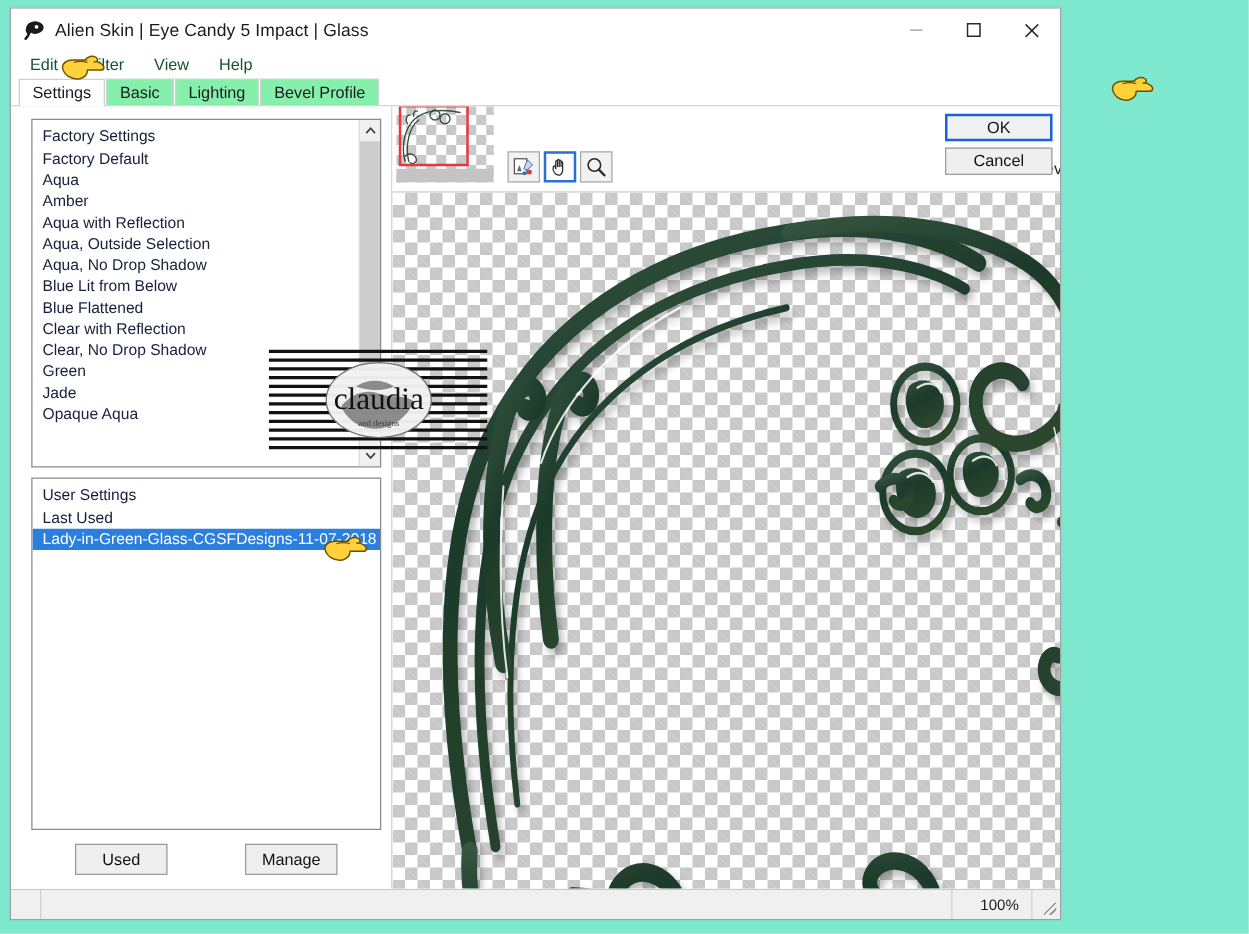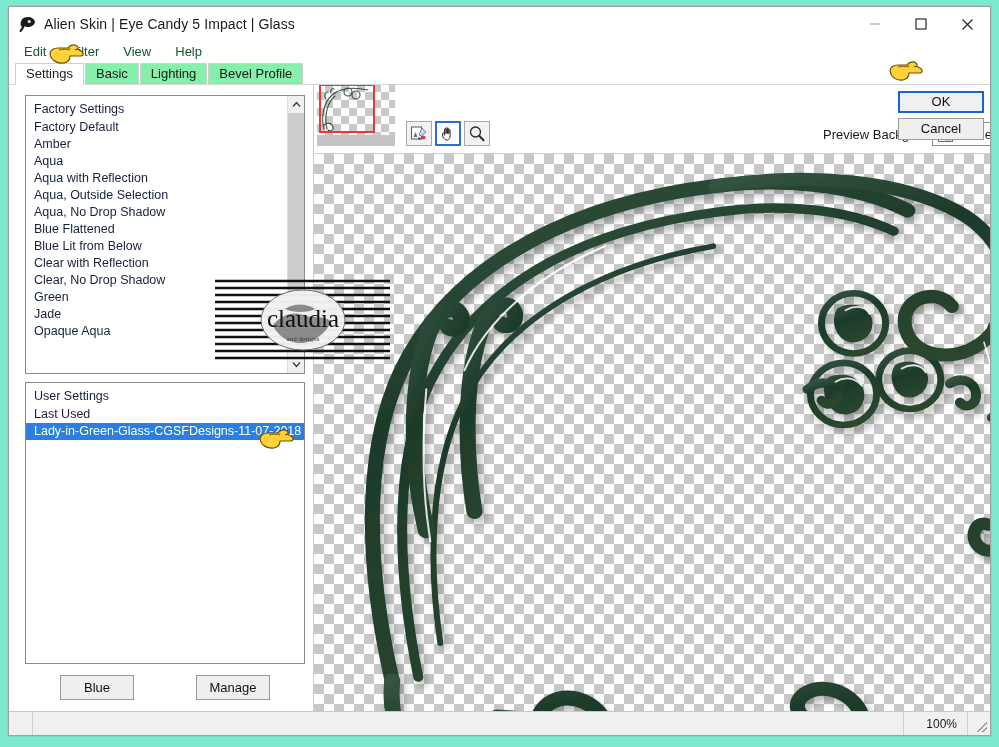--- a/index.html
+++ b/index.html
@@ -10,21 +10,21 @@
     font-family: "Liberation Sans", sans-serif;
   }
   body {
     background: #7FE9CF;
   }
 
   
   #app-window {
     position: absolute;
     left: 8px; top: 6px;
-    width: 983px; height: 730px;
+    width: 841px; height: 730px;
     background: #ffffff;
     border: 1px solid #a0a0a0;
     box-shadow: 0 0 0 1px rgba(0,0,0,0.05);
     display: flex;
     flex-direction: column;
   }
 
   
   #titlebar {
     height: 34px;
@@ -476,27 +476,27 @@
   </div>
 
   <div id="workarea">
 
     <div id="left-panel">
 
       <div class="listbox" id="factory-list">
         <div class="list-inner">
           <div class="list-item group">Factory Settings</div>
           <div class="list-item">Factory Default</div>
+          <div class="list-item">Aqua</div>
           <div class="list-item">Amber</div>
-          <div class="list-item">Aqua</div>
           <div class="list-item">Aqua with Reflection</div>
           <div class="list-item">Aqua, Outside Selection</div>
           <div class="list-item">Aqua, No Drop Shadow</div>
+          <div class="list-item">Blue Lit from Below</div>
           <div class="list-item">Blue Flattened</div>
-          <div class="list-item">Blue Lit from Below</div>
           <div class="list-item">Clear with Reflection</div>
           <div class="list-item">Clear, No Drop Shadow</div>
           <div class="list-item">Green</div>
           <div class="list-item">Jade</div>
           <div class="list-item">Opaque Aqua</div>
 
         </div>
         <div class="vscroll">
           <div class="vs-arrow">
             <svg width="9" height="7" viewBox="0 0 9 7">
@@ -518,21 +518,21 @@
         <div class="list-inner" style="right:0;">
           <div class="list-item group">User Settings</div>
           <div class="list-item">Last Used</div>
           <div class="list-item sel-wrap" style="padding:0;">
             <span class="list-item selected">Lady-in-Green-Glass-CGSFDesigns-11-07-2018</span>
           </div>
         </div>
       </div>
 
       <div id="left-buttons">
-        <div class="gray-button">Blue</div>
+        <div class="gray-button">Used</div>
         <div class="gray-button">Manage</div>
       </div>
     </div>
 
     <div id="right-panel">
 
       <div id="preview-toolbar">
 
         <div id="thumbnail">
           <svg id="thumb-art" viewBox="0 0 54 48">

